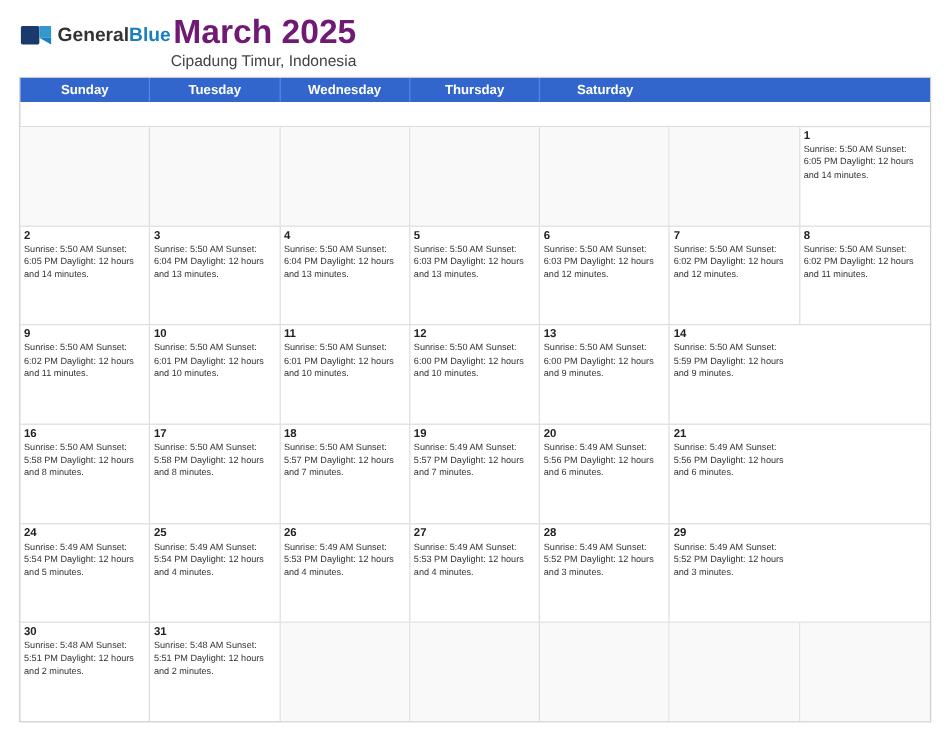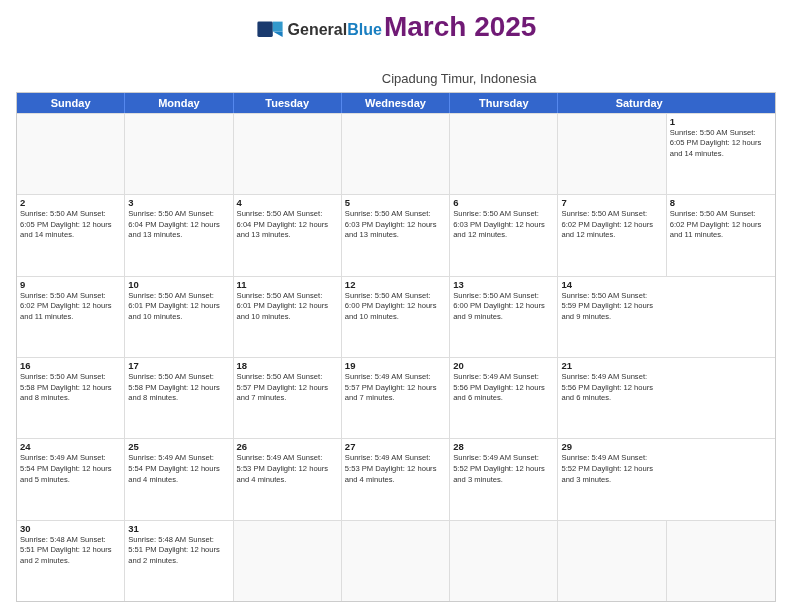--- a/index.html
+++ b/index.html
@@ -13,21 +13,21 @@
     .page {
       width: 792px;
       height: 612px;
       background: white;
       padding: 12px 16px 10px 16px;
       display: flex;
       flex-direction: column;
     }
     .header {
       display: flex;
-      justify-content: center;
+      justify-content: flex-start;
       align-items: flex-start;
       margin-bottom: 6px;
     }
     .logo {
       display: flex;
       align-items: center;
       gap: 4px;
       margin-top: 4px;
     }
     .logo-text {
@@ -48,42 +48,42 @@
     }
     .month-title {
       font-size: 28px;
       font-weight: bold;
       color: #701a75;
       line-height: 1.1;
     }
     .subtitle {
       font-size: 13px;
       color: #444;
-      margin-top: 28px;
     }
     .calendar {
       flex: 1;
       display: flex;
       flex-direction: column;
       border: 1px solid #ccc;
+      gap: 20px;
     }
     .cal-header {
       display: grid;
       grid-template-columns: repeat(7, 1fr);
       background: #3366cc;
     }
     .cal-header-cell {
       color: white;
       font-size: 11px;
       font-weight: bold;
       padding: 4px 4px;
       text-align: center;
       border-right: 1px solid #5588ee;
     }
-    .cal-header-cell:last-child { border-right: none; text-align: right; }
+    .cal-header-cell:last-child { border-right: none; }
     .cal-body {
       flex: 1;
       display: flex;
       flex-direction: column;
     }
     .cal-row {
       display: grid;
       grid-template-columns: repeat(7, 1fr);
       flex: 1;
       border-top: 1px solid #ddd;
@@ -128,21 +128,20 @@
     </div>
     <div class="title-block">
       <div class="month-title">March 2025</div>
       <div class="subtitle">Cipadung Timur, Indonesia</div>
     </div>
   </div>
 
   <div class="calendar">
     <div class="cal-header">
       <div class="cal-header-cell">Sunday</div>
-      <div class="cal-header-cell">Monday</div>
       <div class="cal-header-cell">Tuesday</div>
       <div class="cal-header-cell">Wednesday</div>
       <div class="cal-header-cell">Thursday</div>
       <div class="cal-header-cell">Saturday</div>
     </div>
     <div class="cal-body" id="cal-body">
     <div class="cal-row">
           <div class="cal-cell empty"></div>
           <div class="cal-cell empty"></div>
           <div class="cal-cell empty"></div>

